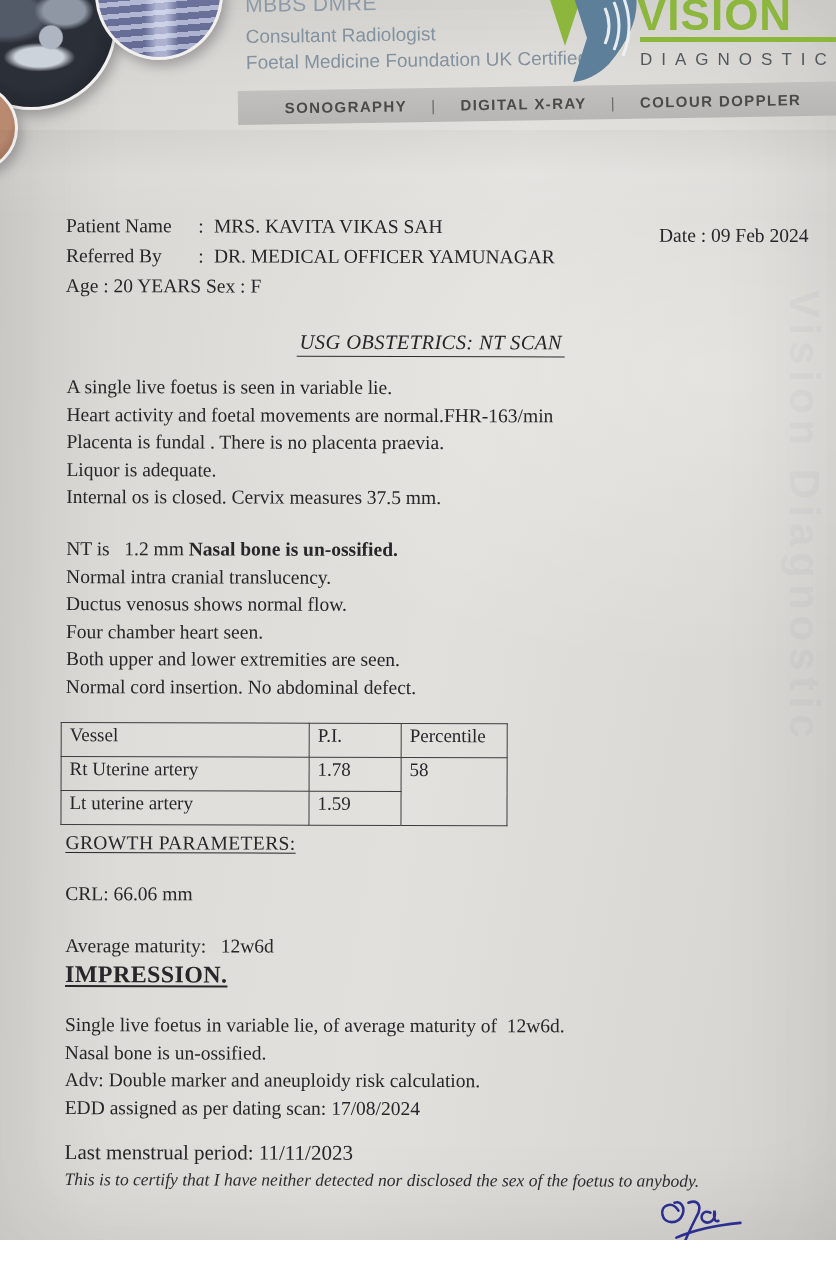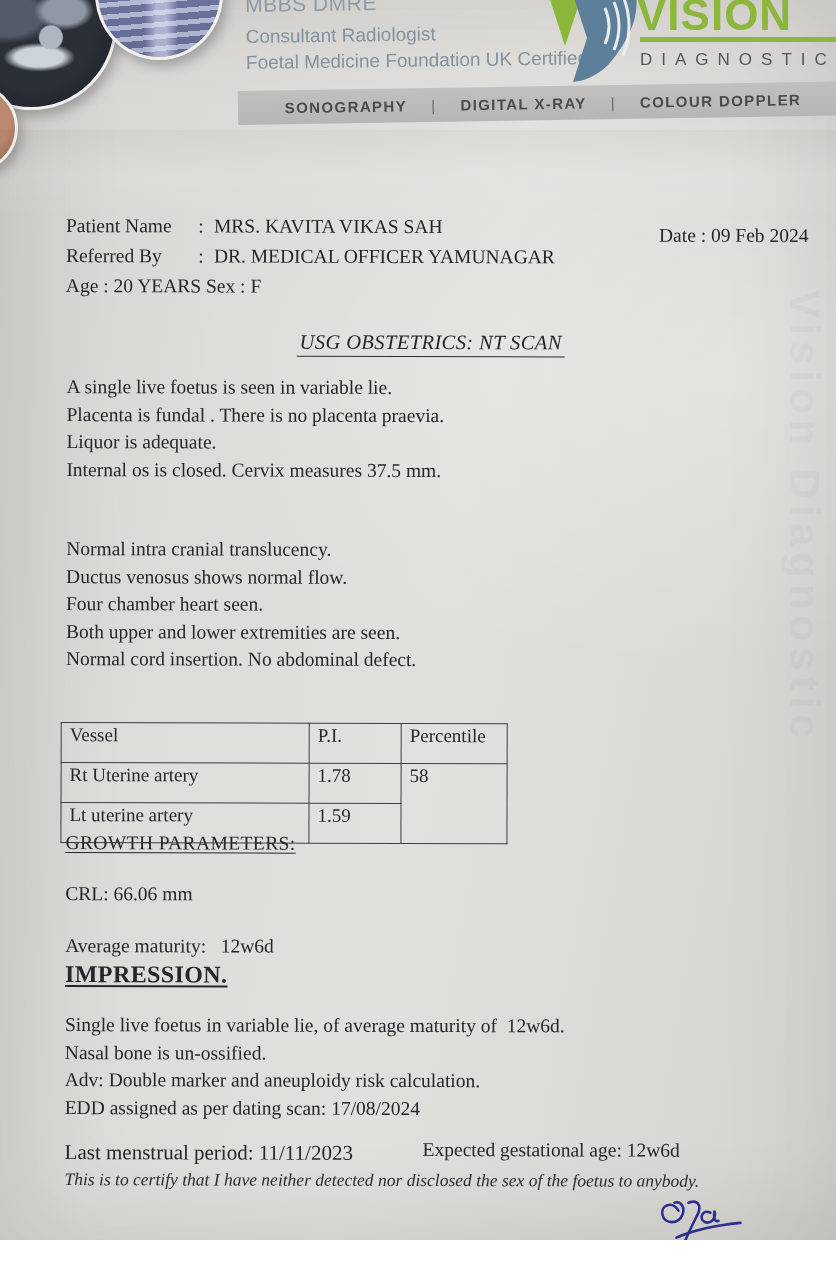--- a/index.html
+++ b/index.html
@@ -106,21 +106,21 @@
   .findings { top:374px; }
   .nt-block { top:536px; }
   .keep-space { white-space:pre-wrap; }
   .bold { font-weight:bold; }
 
   table.vessel {
     position:absolute; left:61px; top:723px; border-collapse:collapse;
     font-size:19px;
   }
   table.vessel td {
-    border:1.8px solid #3d3d41; padding:1px 8px 16px 8px; height:26px;
+    border:1.8px solid #3d3d41; padding:1px 8px 10px 8px; height:26px;
     background:rgba(255,255,255,0.06);
   }
   td.c-vessel { width:248px; }
   td.c-pi { width:92px; }
   td.c-pct { width:106px; vertical-align:top; }
 
   .growth-heading { position:absolute; left:66px; top:833px; font-size:19.5px;
     text-decoration:underline; text-underline-offset:3px; letter-spacing:0.4px; }
   .crl-line { position:absolute; left:66px; top:884px; font-size:19.5px; }
   .avg-line { position:absolute; left:66px; top:936px; font-size:19.5px;font-family:Liberation Serif, serif; }
@@ -195,26 +195,28 @@
       </div>
     </div>
     <div class="date-line">Date : 09 Feb 2024</div>
 
     <div class="title-wrap">
       <span class="title">USG OBSTETRICS: NT SCAN</span>
     </div>
 
     <div class="para findings">
       <div>A single live foetus is seen in variable lie.</div>
+      <div>Heart activity and foetal movements are normal.FHR-163/min</div>
       <div>Placenta is fundal . There is no placenta praevia.</div>
       <div>Liquor is adequate.</div>
       <div>Internal os is closed. Cervix measures 37.5 mm.</div>
     </div>
 
     <div class="para nt-block">
+      <div class="keep-space"><span>NT is   1.2 mm </span><span class="bold">Nasal bone is un-ossified.</span></div>
       <div>Normal intra cranial translucency.</div>
       <div>Ductus venosus shows normal flow.</div>
       <div>Four chamber heart seen.</div>
       <div>Both upper and lower extremities are seen.</div>
       <div>Normal cord insertion. No abdominal defect.</div>
     </div>
 
     <table class="vessel">
       <tbody>
         <tr>
@@ -240,21 +242,20 @@
     <div class="impression-heading">IMPRESSION.</div>
 
     <div class="para impression-block">
       <div class="keep-space">Single live foetus in variable lie, of average maturity of  12w6d.</div>
       <div>Nasal bone is un-ossified.</div>
       <div>Adv: Double marker and aneuploidy risk calculation.</div>
       <div>EDD assigned as per dating scan: 17/08/2024</div>
     </div>
 
     <div class="lmp-line">Last menstrual period: 11/11/2023</div>
-    <div class="ega-line">Expected gestational age: 12w6d</div>
     <div class="certify-line">This is to certify that I have neither detected nor disclosed the sex of the foetus to anybody.</div>
 
     <div class="signature">
       <svg width="100" height="50" viewBox="0 0 100 50">
         <g stroke="#2c2f8f" stroke-width="2.6" fill="none" stroke-linecap="round">
           <path d="M20,14 C14,4 2,8 4,18 C6,28 20,28 24,18 C27,10 22,4 16,6"></path>
           <path d="M30,6 C40,2 44,10 38,20 C34,28 30,36 26,46"></path>
           <path d="M52,16 C44,12 40,22 46,25 C52,28 58,22 56,14 C55,20 56,26 60,24"></path>
           <path d="M18,41 C38,32 62,28 82,26"></path>
         </g>

